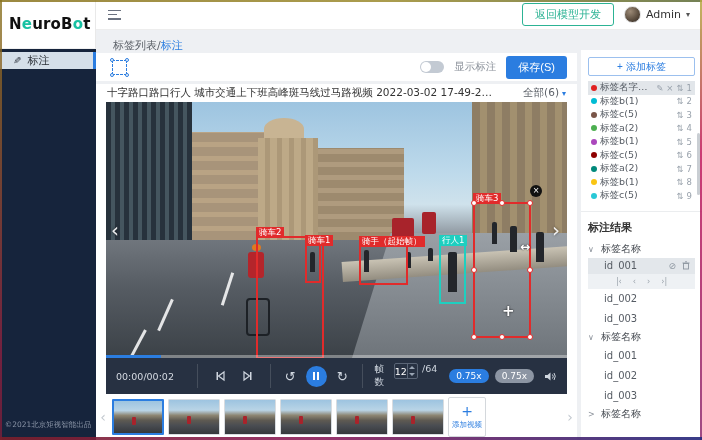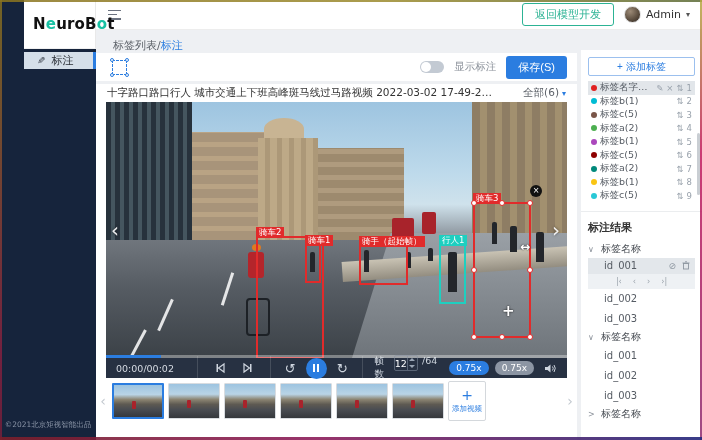--- a/index.html
+++ b/index.html
@@ -1,21 +1,21 @@
 <!DOCTYPE html>
 <html><head>
 <meta charset="utf-8">
 <style>
   * { margin:0; padding:0; box-sizing:border-box; }
   html,body { width:702px; height:440px; overflow:hidden; }
   body { font-family:"DejaVu Sans","Liberation Sans",sans-serif; background:#eef0f3; position:relative; }
   .page { position:relative; width:702px; height:440px; background:#eef0f3; overflow:hidden; }
 
   
-  .sidebar { position:absolute; left:0; top:0; width:96px; height:440px; background:#16243c; z-index:5;padding-left:24px; }
+  .sidebar { position:absolute; left:0; top:0; width:96px; height:440px; background:#16243c; z-index:5; }
   .logo-area { height:49px; background:#fff; border-right:1px solid #e9e9e9; border-bottom:1px solid #f0f0f0; display:flex; align-items:center; padding-left:9px; }
   .logo { font-size:15px; font-weight:bold; color:#111; letter-spacing:0.2px; }
   .logo .teal { color:#18c1a3; }
   .nav-item { margin-top:3px; height:17px; background:#d5dfe9; display:flex; align-items:center; padding-left:13px; position:relative; font-size:11px; color:#2a2f36; }
   .nav-item .bar { position:absolute; right:0; top:0; width:3px; height:100%; background:#2b7de0; }
   .pencil-icon { font-size:10px; color:#3a414b; margin-right:6px; transform:scaleX(-1); display:inline-block; }
   .copyright { position:absolute; left:0; right:0; bottom:10px; text-align:center; font-size:7.5px; color:#8a94a6; }
 
   
   .topbar { position:absolute; left:96px; top:0; width:606px; height:30px; background:#fff; border-bottom:1px solid #ededed; display:flex; align-items:center; padding:0 12px; }
@@ -84,21 +84,21 @@
   .h-nw{left:-4px;top:-4px} .h-n{left:50%;margin-left:-3px;top:-4px} .h-ne{right:-4px;top:-4px}
   .h-e{right:-4px;top:50%;margin-top:-3px} .h-se{right:-4px;bottom:-4px} .h-s{left:50%;margin-left:-3px;bottom:-4px}
   .h-sw{left:-4px;bottom:-4px} .h-w{left:-4px;top:50%;margin-top:-3px}
   .box-del { position:absolute; left:424px; top:83px; width:12px; height:12px; background:#111; border-radius:50%; color:#fff; font-size:8px; line-height:12px; text-align:center; cursor:pointer; }
   .cursor-cross { position:absolute; left:396px; top:200px; color:#fff; font-size:15px; font-weight:bold; text-shadow:0 0 2px #000; }
   .cursor-hresize { position:absolute; left:414px; top:138px; color:#fff; font-size:12px; font-weight:bold; text-shadow:0 0 2px #000; }
   .nav-chevron { position:absolute; top:116px; color:rgba(255,255,255,.9); font-size:20px; text-shadow:0 0 3px rgba(0,0,0,.6); cursor:pointer; }
   .nav-left { left:5px; } .nav-right { right:7px; }
 
   
-  .controls { margin:0 10px; width:461px; height:20px; background:#273142; position:relative; display:flex; align-items:center; padding:0 10px; gap:8px; }
+  .controls { margin:0 10px; width:461px; height:36px; background:#273142; position:relative; display:flex; align-items:center; padding:0 10px; gap:8px; }
   .progress { position:absolute; left:0; top:-3px; width:100%; height:3px; background:rgba(255,255,255,.35); }
   .progress .fill { height:100%; width:12%; background:#2b7de0; }
   .time { font-size:9.5px; color:#d5dae2; width:84px; }
   .c-sep { width:1px; height:24px; background:rgba(255,255,255,.14); }
   .skip-group { display:flex; gap:16px; padding:0 8px; }
   .skip-group svg { cursor:pointer; }
   .play-group { display:flex; align-items:center; gap:10px; padding:0 6px; }
   .loop-btn { color:#cfd6df; font-size:13px; cursor:pointer; }
   .pause-btn { width:21px; height:21px; border-radius:50%; background:#2b7de0; display:flex; align-items:center; justify-content:center; gap:2px; cursor:pointer; }
   .pause-btn i { display:block; width:2px; height:8px; background:#fff; }

